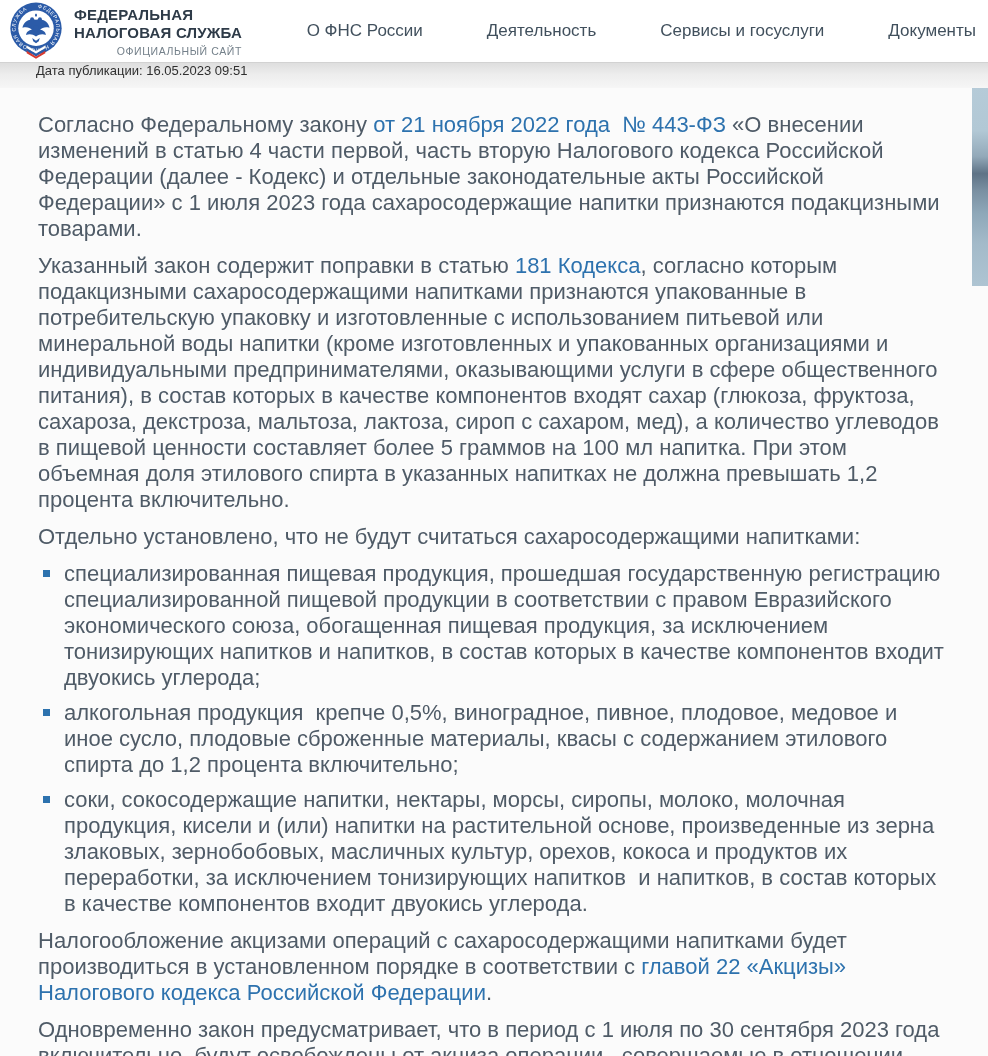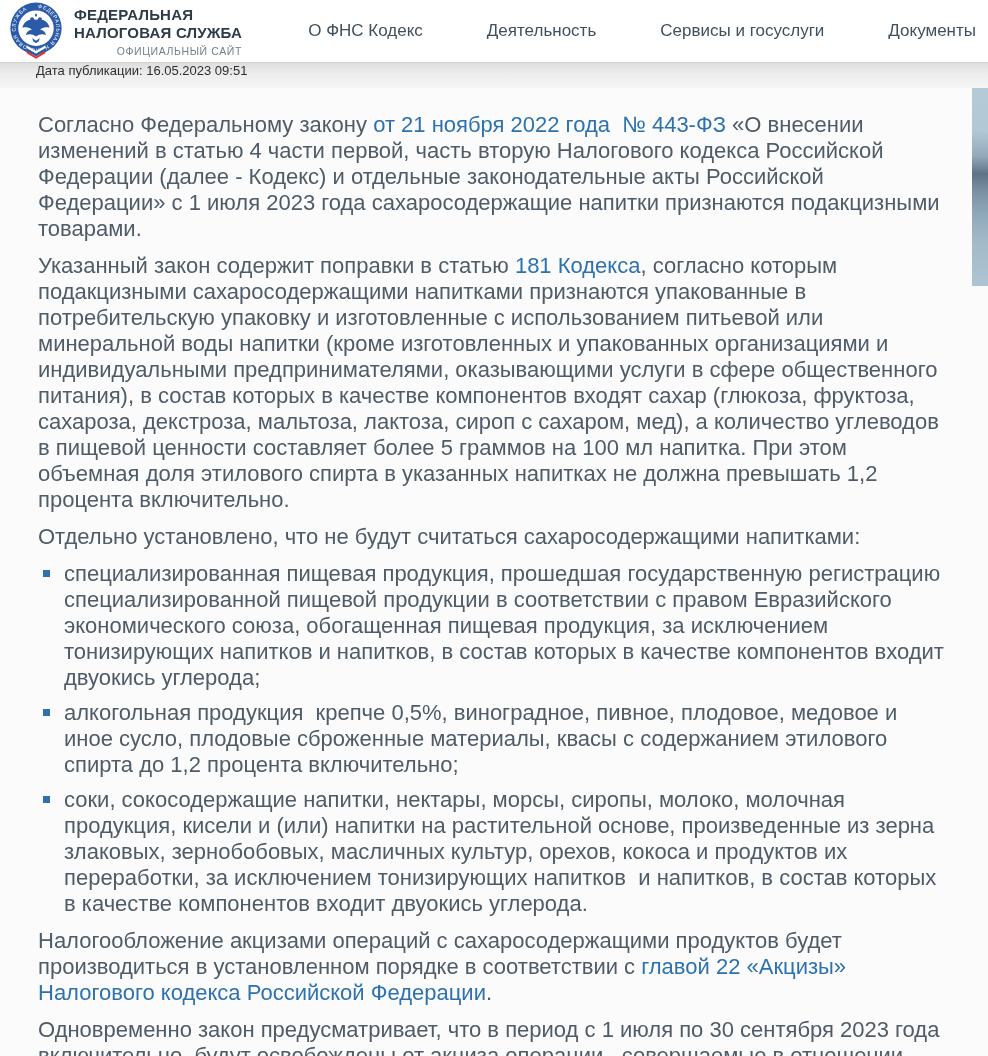--- a/index.html
+++ b/index.html
@@ -77,39 +77,39 @@
         <path d="M20 52.2 L30 58.2 L40 52.2 L40 54.8 L30 60.8 L20 54.8 Z" fill="#d6392f"></path>
       </g>
     </svg>
     <div class="logo-text">
       <div class="t1">ФЕДЕРАЛЬНАЯ</div>
       <div class="t1">НАЛОГОВАЯ СЛУЖБА</div>
       <div class="t2">ОФИЦИАЛЬНЫЙ САЙТ</div>
     </div>
   </div>
   <nav class="main-nav">
-    <a class="nav-item">О ФНС Кодекс</a>
+    <a class="nav-item">О ФНС России</a>
     <a class="nav-item">Деятельность</a>
     <a class="nav-item">Сервисы и госуслуги</a>
     <a class="nav-item">Документы</a>
   </nav>
 </header>
 
 <div class="date-band">
   <span class="pub-date">Дата публикации: 16.05.2023 09:51</span>
 </div>
 
 <main class="content">
 
 <p class="para"><span>Согласно Федеральному закону </span><a class="link" href="#">от 21 ноября 2022 года  № 443-ФЗ</a><span> «О внесении изменений в статью 4 части первой, часть вторую Налогового кодекса Российской Федерации (далее - Кодекс) и отдельные законодательные акты Российской Федерации» с 1 июля 2023 года сахаросодержащие напитки признаются подакцизными товарами.</span></p>
     <p class="para"><span>Указанный закон содержит поправки в статью </span><a class="link" href="#">181 Кодекса</a><span>, согласно которым подакцизными сахаросодержащими напитками признаются упакованные в потребительскую упаковку и изготовленные с использованием питьевой или минеральной воды напитки (кроме изготовленных и упакованных организациями и индивидуальными предпринимателями, оказывающими услуги в сфере общественного питания), в состав которых в качестве компонентов входят сахар (глюкоза, фруктоза, сахароза, декстроза, мальтоза, лактоза, сироп с сахаром, мед), а количество углеводов в пищевой ценности составляет более 5 граммов на 100 мл напитка. При этом объемная доля этилового спирта в указанных напитках не должна превышать 1,2 процента включительно.</span></p>
     <p class="para"><span>Отдельно установлено, что не будут считаться сахаросодержащими напитками:</span></p>
     <ul class="bullets">
       <li>специализированная пищевая продукция, прошедшая государственную регистрацию специализированной пищевой продукции в соответствии с правом Евразийского экономического союза, обогащенная пищевая продукция, за исключением тонизирующих напитков и напитков, в состав которых в качестве компонентов входит двуокись углерода;</li>
       <li>алкогольная продукция  крепче 0,5%, виноградное, пивное, плодовое, медовое и иное сусло, плодовые сброженные материалы, квасы с содержанием этилового спирта до 1,2 процента включительно;</li>
       <li>соки, сокосодержащие напитки, нектары, морсы, сиропы, молоко, молочная продукция, кисели и (или) напитки на растительной основе, произведенные из зерна злаковых, зернобобовых, масличных культур, орехов, кокоса и продуктов их переработки, за исключением тонизирующих напитков  и напитков, в состав которых в качестве компонентов входит двуокись углерода.</li>
     </ul>
-    <p class="para"><span>Налогообложение акцизами операций с сахаросодержащими продуктов будет производиться в установленном порядке в соответствии с </span><a class="link" href="#">главой 22 «Акцизы» Налогового кодекса Российской Федерации</a><span>.</span></p>
+    <p class="para"><span>Налогообложение акцизами операций с сахаросодержащими напитками будет производиться в установленном порядке в соответствии с </span><a class="link" href="#">главой 22 «Акцизы» Налогового кодекса Российской Федерации</a><span>.</span></p>
     <p class="para"><span>Одновременно закон предусматривает, что в период с 1 июля по 30 сентября 2023 года включительно, будут освобождены от акциза операции,  совершаемые в отношении сахаросодержащих напитков организациями и индивидуальными предпринимателями, включенных по состоянию на 1 октября 2022 года в соответствии с Федеральным законом от 24.07.2007 № 209-ФЗ «О развитии малого и среднего предпринимательства  в Российской Федерации в единый реестр субъектов малого и среднего предпринимательства.</span></p>
     <hr class="divider">
   </main>
 
 <div class="side-photo"></div>
 
 </body></html>

